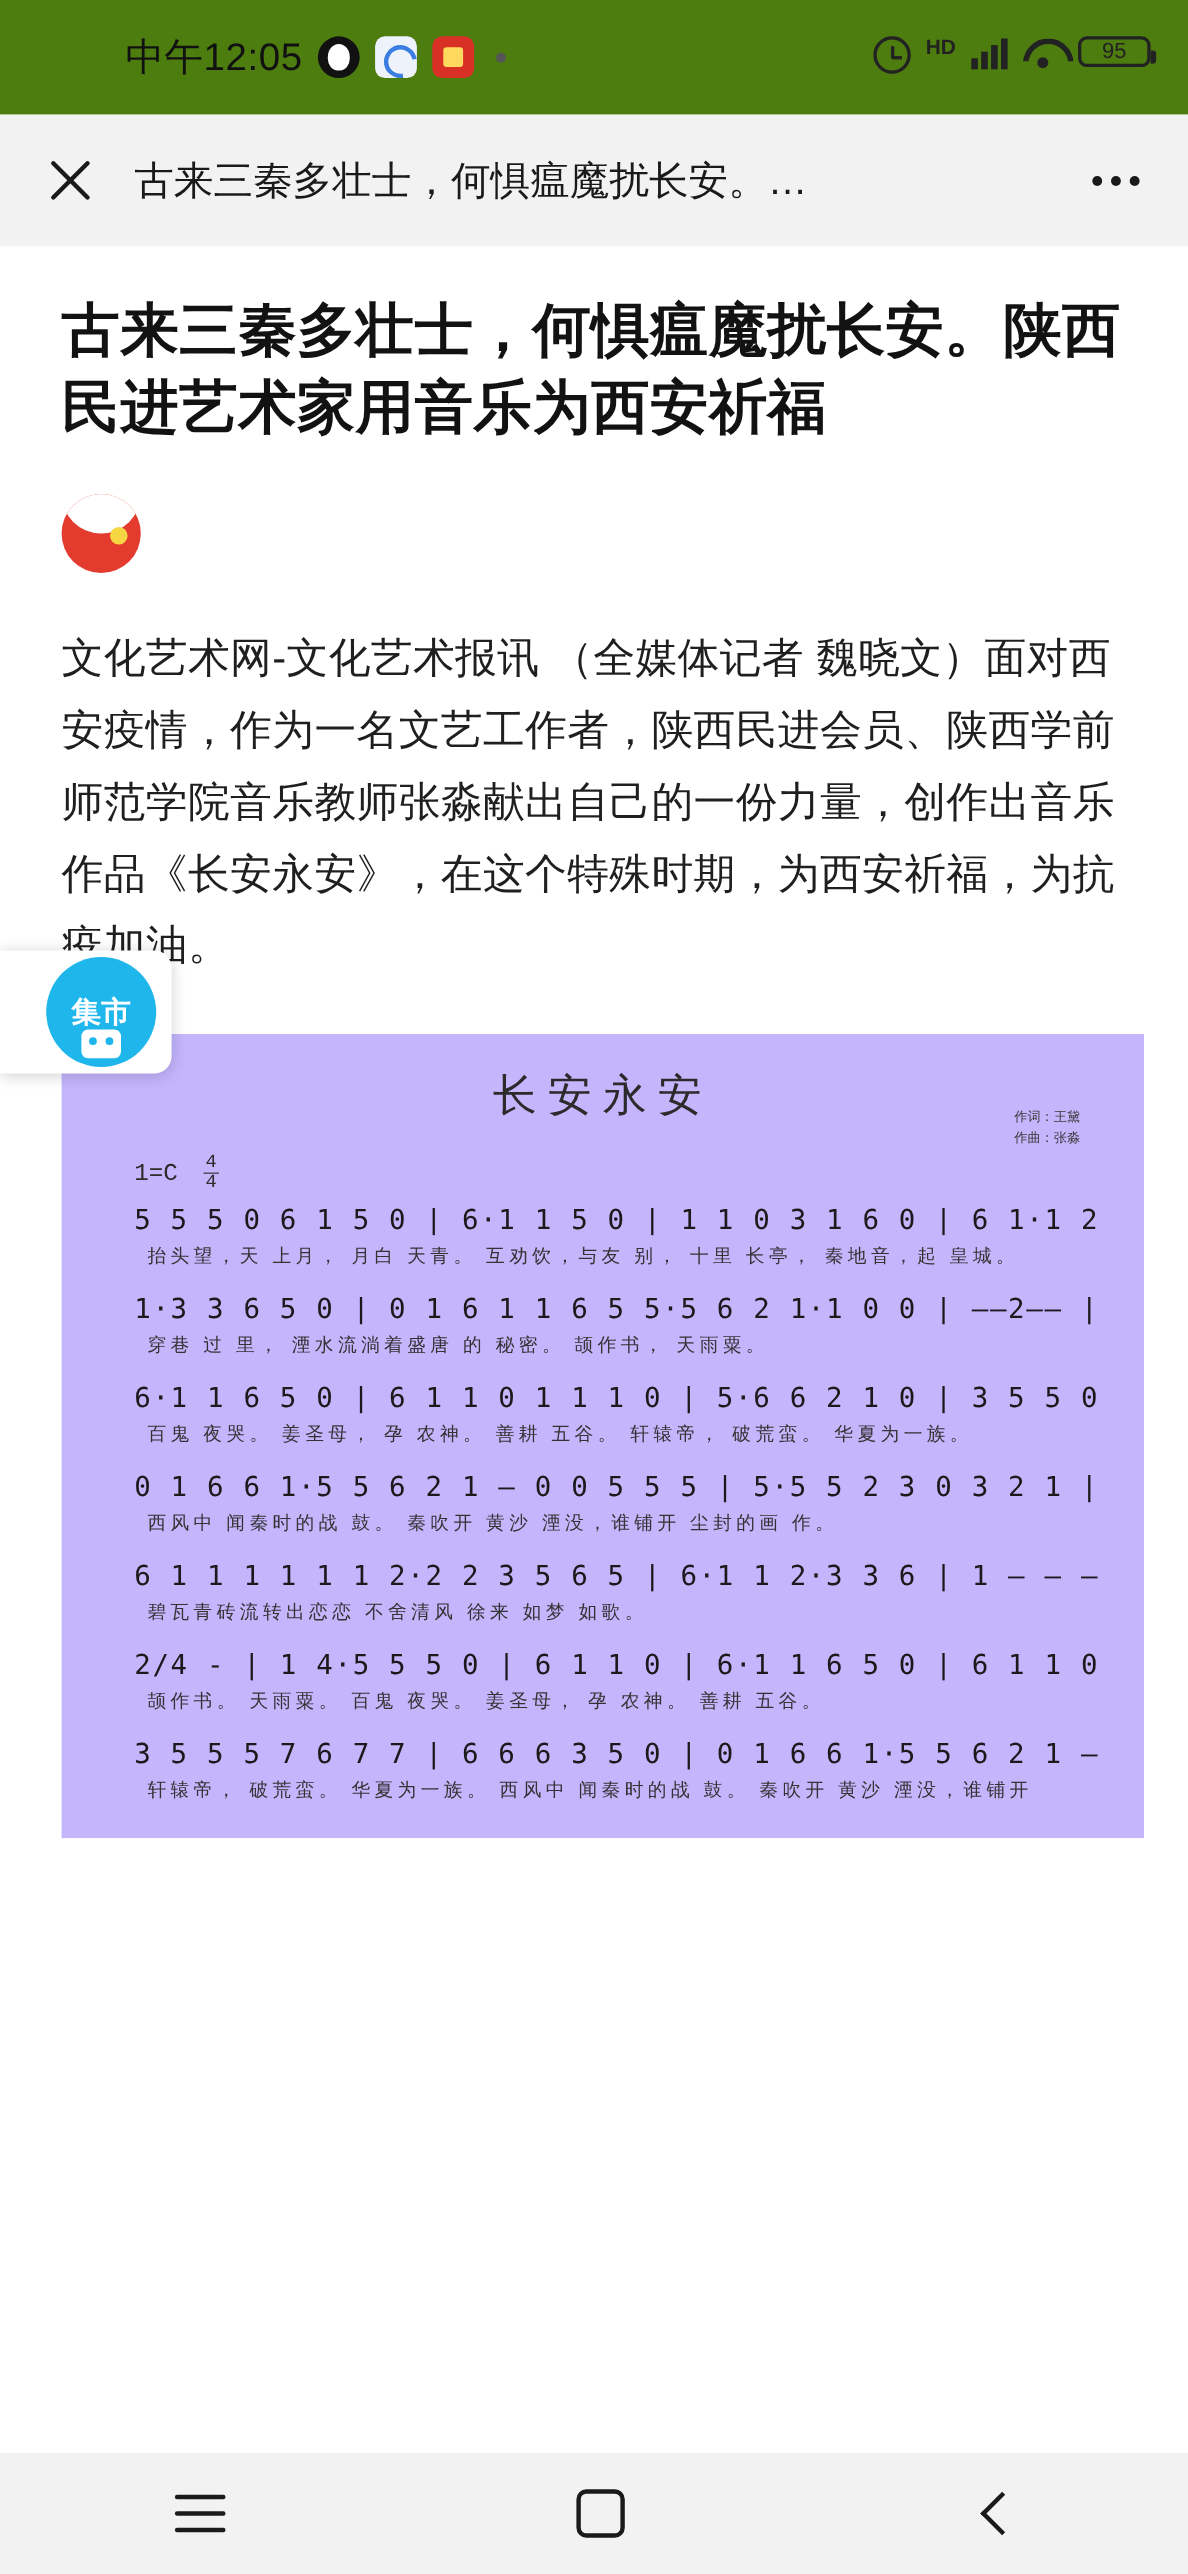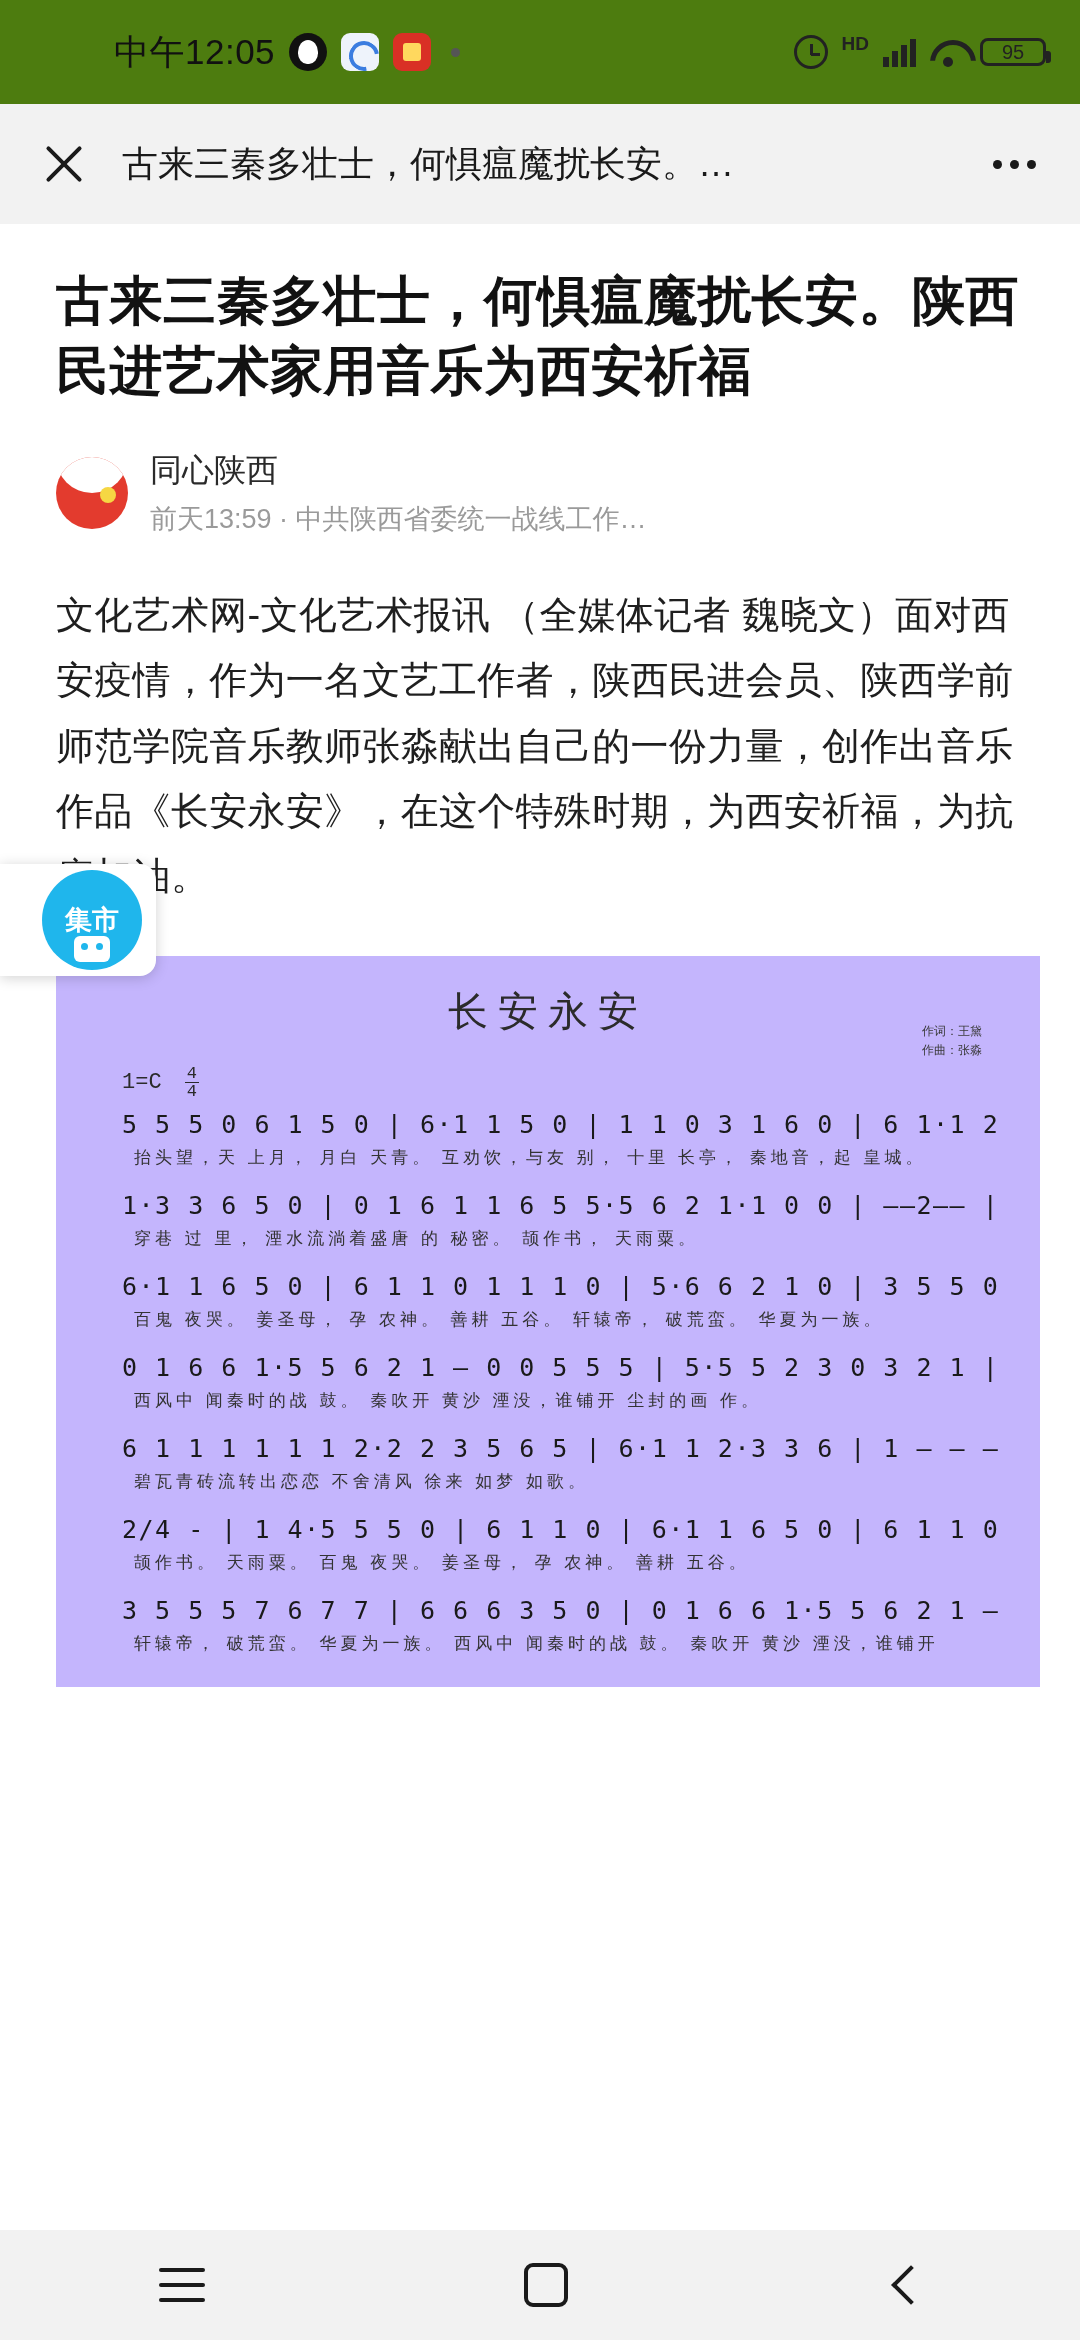--- a/index.html
+++ b/index.html
@@ -50,21 +50,20 @@
     content: ""; position: absolute; left: 10px; top: 10px;
     width: 18px; height: 18px; background: #ffd85e; border-radius: 3px;
   }
   .status-dot {
     width: 9px; height: 9px; background: #555; border-radius: 50%; display: inline-block;
     margin-left: 6px;
   }
   .status-right {
     margin-left: auto;
     display: flex;
-    align-items: center;
     gap: 14px;
   }
   .alarm {
     width: 34px; height: 34px; border: 3px solid #222; border-radius: 50%;
     position: relative;
   }
   .alarm::before {
     content: ""; position: absolute; left: 13px; top: 6px;
     width: 3px; height: 11px; background: #222;
   }
@@ -327,24 +326,20 @@
       <i></i>
   </div>
 </div>
 
 <div class="article">
 
   <div class="headline">古来三秦多壮士，何惧瘟魔扰长安。陕西民进艺术家用音乐为西安祈福</div>
 
   <div class="byline">
     <div class="avatar"></div>
-    <div class="byline-text">
-      <div class="author">同心陕西</div>
-      <div class="meta">前天13:59 · 中共陕西省委统一战线工作…</div>
-    </div>
   </div>
 
   <div class="body-text">文化艺术网-文化艺术报讯 （全媒体记者 魏晓文）面对西安疫情，作为一名文艺工作者，陕西民进会员、陕西学前师范学院音乐教师张淼献出自己的一份力量，创作出音乐作品《长安永安》，在这个特殊时期，为西安祈福，为抗疫加油。</div>
 
   <div class="score">
     <div class="score-title">长安永安</div>
     <div class="score-credits">
       <div>作词：王黛</div>
       <div>作曲：张淼</div>
     </div>

